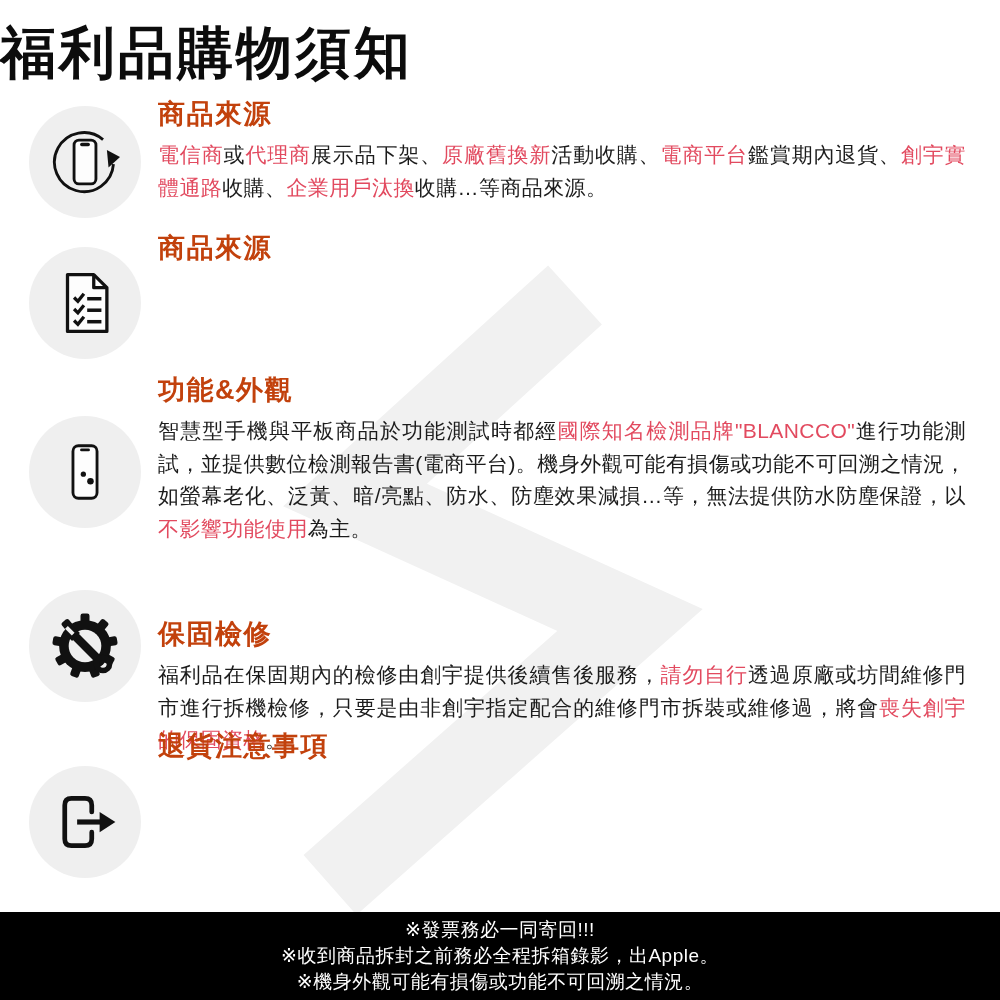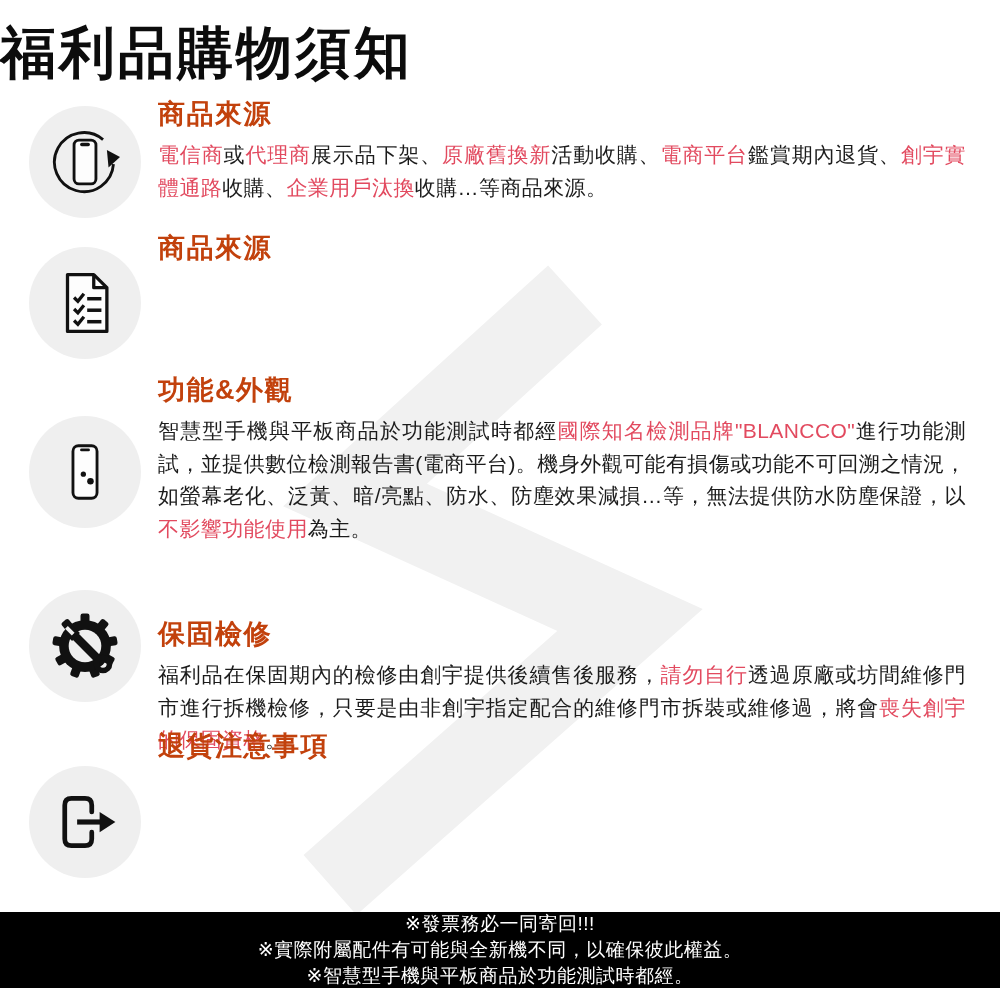--- a/index.html
+++ b/index.html
@@ -10,21 +10,21 @@
          font-size:56px;font-weight:bold;color:#0c0c0c;letter-spacing:3px;z-index:1;}
   .section{position:absolute;left:0;width:1000px;z-index:1;}
   .icon-circle{position:absolute;left:29px;width:112px;height:112px;border-radius:50%;
                background:#efefef;display:flex;align-items:center;justify-content:center;}
   .content{position:absolute;left:158px;width:808px;}
   .heading{font-size:27px;font-weight:bold;color:#c2410c;letter-spacing:1.5px;margin:0 0 7px 0;}
   .body-text{margin:0;font-size:21px;line-height:32.6px;color:#1c1c1c;
              text-align:justify;letter-spacing:0.4px;}
   .seg{color:#1c1c1c;}
   .seg.red{color:var(--accent,#e24a5f);}
-  .footer{position:absolute;left:0;top:912px;width:1000px;height:76px;background:#000;color:#fff;
+  .footer{position:absolute;left:0;top:912px;width:1000px;height:88px;background:#000;color:#fff;
           display:flex;flex-direction:column;justify-content:center;align-items:center;z-index:2;}
   .footer div{font-size:19px;line-height:26px;letter-spacing:0.5px;}
   svg{display:block;}
 </style>
 </head>
 <body>
 
 <div class="page">
 
   <svg class="watermark" width="1000" height="1000" viewBox="0 0 1000 1000">
@@ -117,17 +117,17 @@
         <polygon points="45,23 59,32 45,41" fill="#111"></polygon>
       </svg>
     </div>
     <div class="content" style="top:728px;">
       <h2 class="heading">退貨注意事項</h2>
     </div>
   </div>
 
   <div class="footer">
     <div>※發票務必一同寄回!!!</div>
-    <div>※實際附屬配件有可能與全新機不同，以確保彼此權益。</div>
-    <div>※智慧型手機與平板商品於功能測試時都經。</div>
+    <div>※收到商品拆封之前務必全程拆箱錄影，出Apple。</div>
+    <div>※機身外觀可能有損傷或功能不可回溯之情況。</div>
   </div>
 
 </div>
 
 </body></html>

